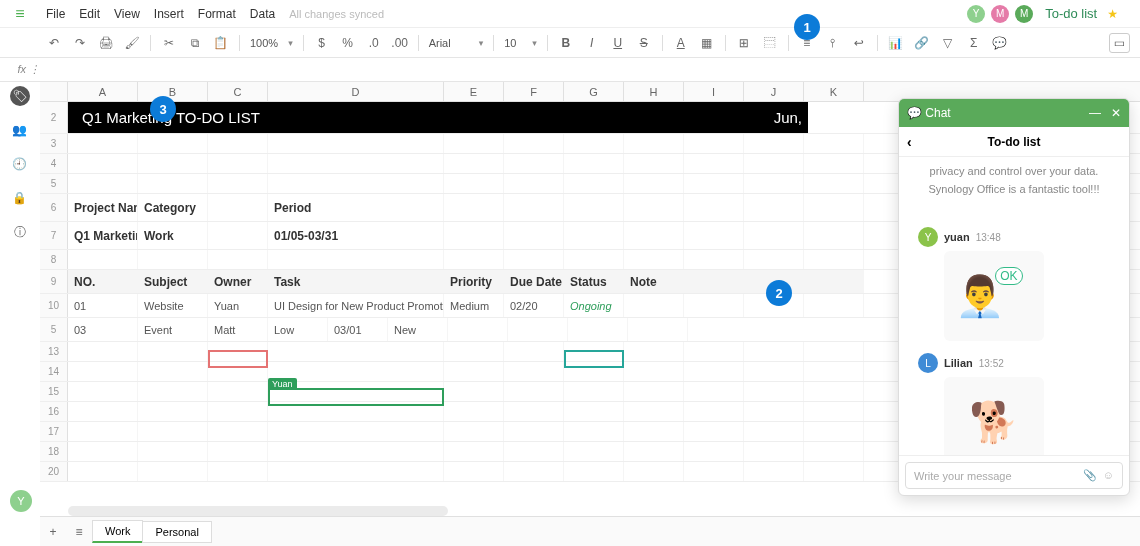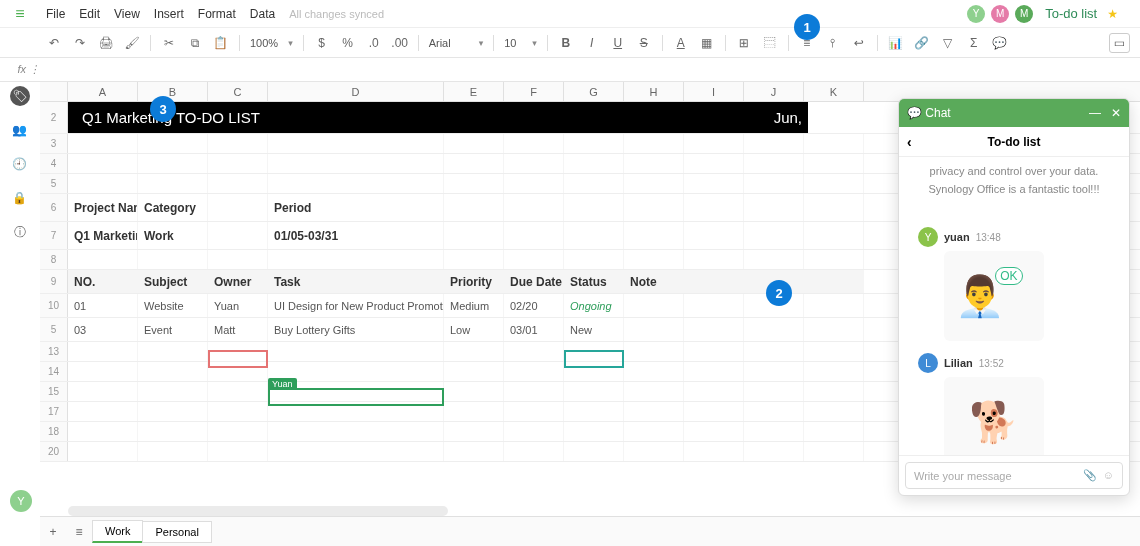--- a/index.html
+++ b/index.html
@@ -331,21 +331,20 @@
         <div class="cell" style="width: 60px;"></div>
         <div class="cell" style="width: 60px;"></div>
         <div class="cell" style="width: 60px;"></div>
         <div class="cell" style="width: 60px;"></div>
       </div>
       <div class="row row-data">
         <div class="row-h">5</div>
         <div class="cell" style="width: 70px;">03</div>
         <div class="cell" style="width: 70px;">Event</div>
         <div class="cell" style="width: 60px;">Matt</div>
-        <div class="cell" style="width: 176px;">Buy Lottery Gifts</div>
         <div class="cell" style="width: 60px;">Low</div>
         <div class="cell" style="width: 60px;">03/01</div>
         <div class="cell" style="width: 60px;">New</div>
         <div class="cell" style="width: 60px;"></div>
         <div class="cell" style="width: 60px;"></div>
         <div class="cell" style="width: 60px;"></div>
         <div class="cell" style="width: 60px;"></div>
       </div>
       <div class="row ">
         <div class="row-h">13</div>
@@ -370,20 +369,34 @@
         <div class="cell" style="width: 60px;"></div>
         <div class="cell" style="width: 60px;"></div>
         <div class="cell" style="width: 60px;"></div>
         <div class="cell" style="width: 60px;"></div>
         <div class="cell" style="width: 60px;"></div>
         <div class="cell" style="width: 60px;"></div>
         <div class="cell" style="width: 60px;"></div>
       </div>
       <div class="row ">
         <div class="row-h">15</div>
+        <div class="cell" style="width: 70px;"></div>
+        <div class="cell" style="width: 70px;"></div>
+        <div class="cell" style="width: 60px;"></div>
+        <div class="cell" style="width: 176px;"></div>
+        <div class="cell" style="width: 60px;"></div>
+        <div class="cell" style="width: 60px;"></div>
+        <div class="cell" style="width: 60px;"></div>
+        <div class="cell" style="width: 60px;"></div>
+        <div class="cell" style="width: 60px;"></div>
+        <div class="cell" style="width: 60px;"></div>
+        <div class="cell" style="width: 60px;"></div>
+      </div>
+      <div class="row ">
+        <div class="row-h">16</div>
         <div class="cell" style="width: 70px;"></div>
         <div class="cell" style="width: 70px;"></div>
         <div class="cell" style="width: 60px;"></div>
         <div class="cell" style="width: 176px;"></div>
         <div class="cell" style="width: 60px;"></div>
         <div class="cell" style="width: 60px;"></div>
         <div class="cell" style="width: 60px;"></div>
         <div class="cell" style="width: 60px;"></div>
         <div class="cell" style="width: 60px;"></div>
         <div class="cell" style="width: 60px;"></div>

